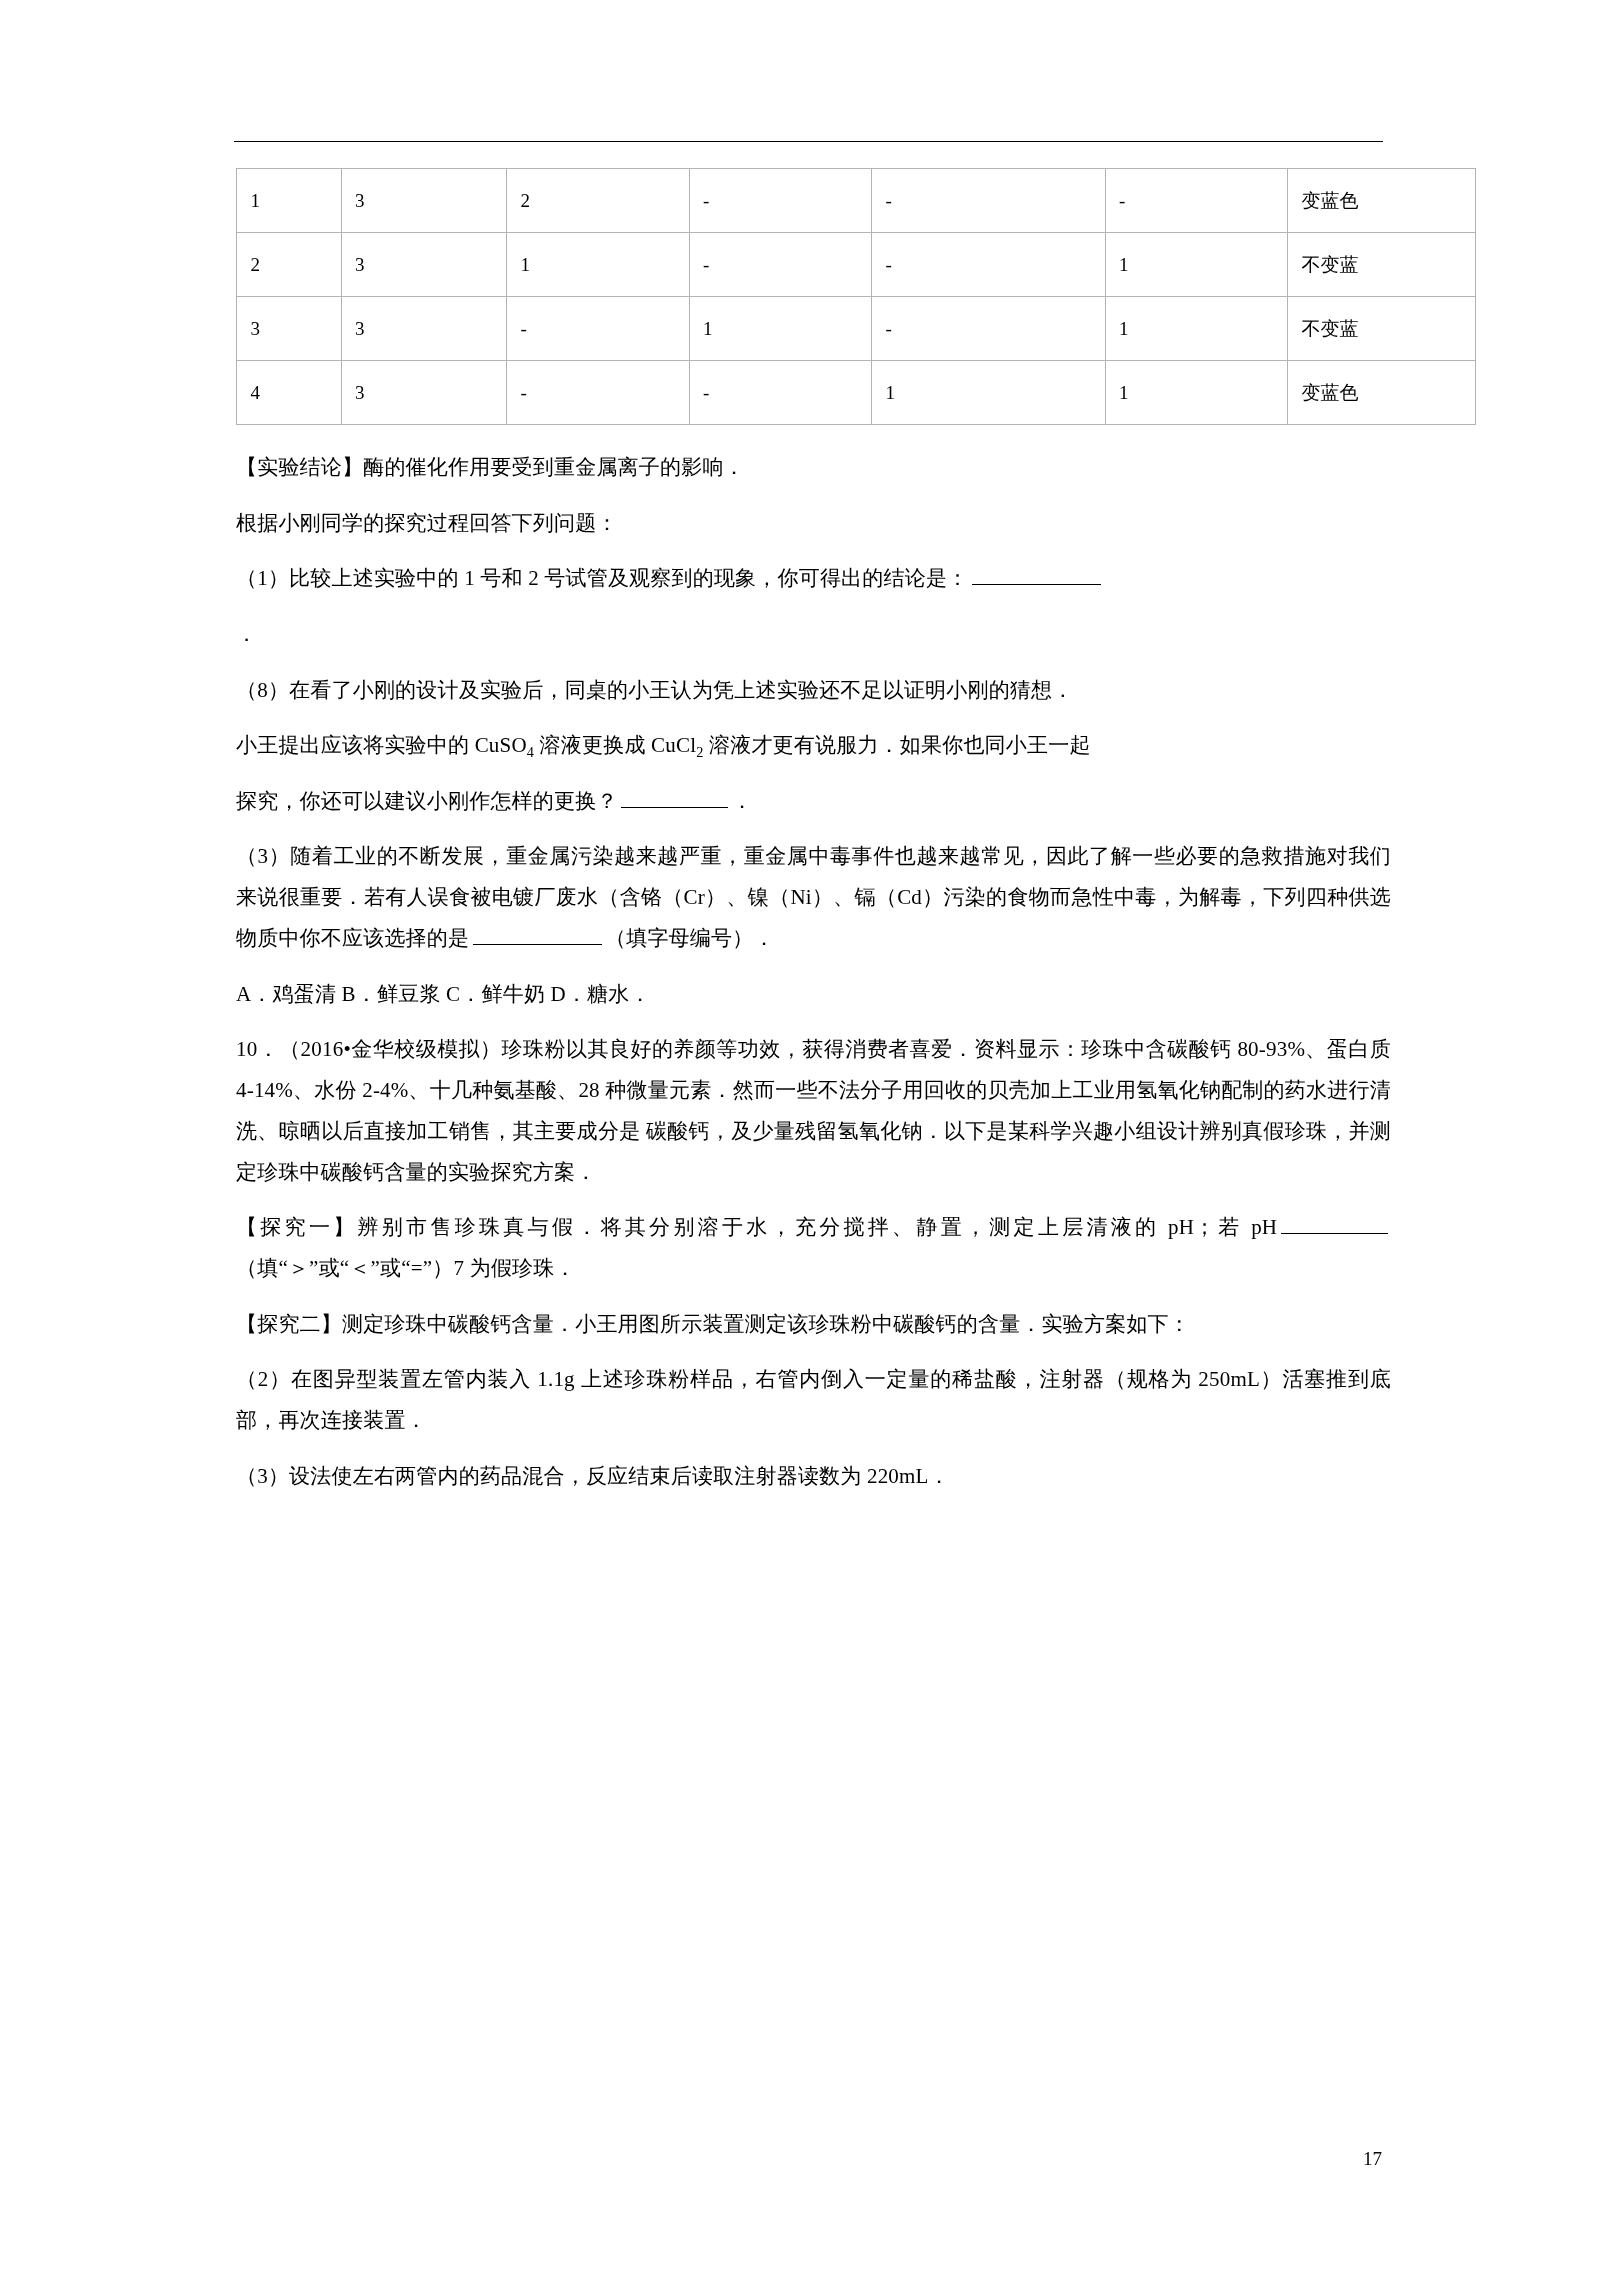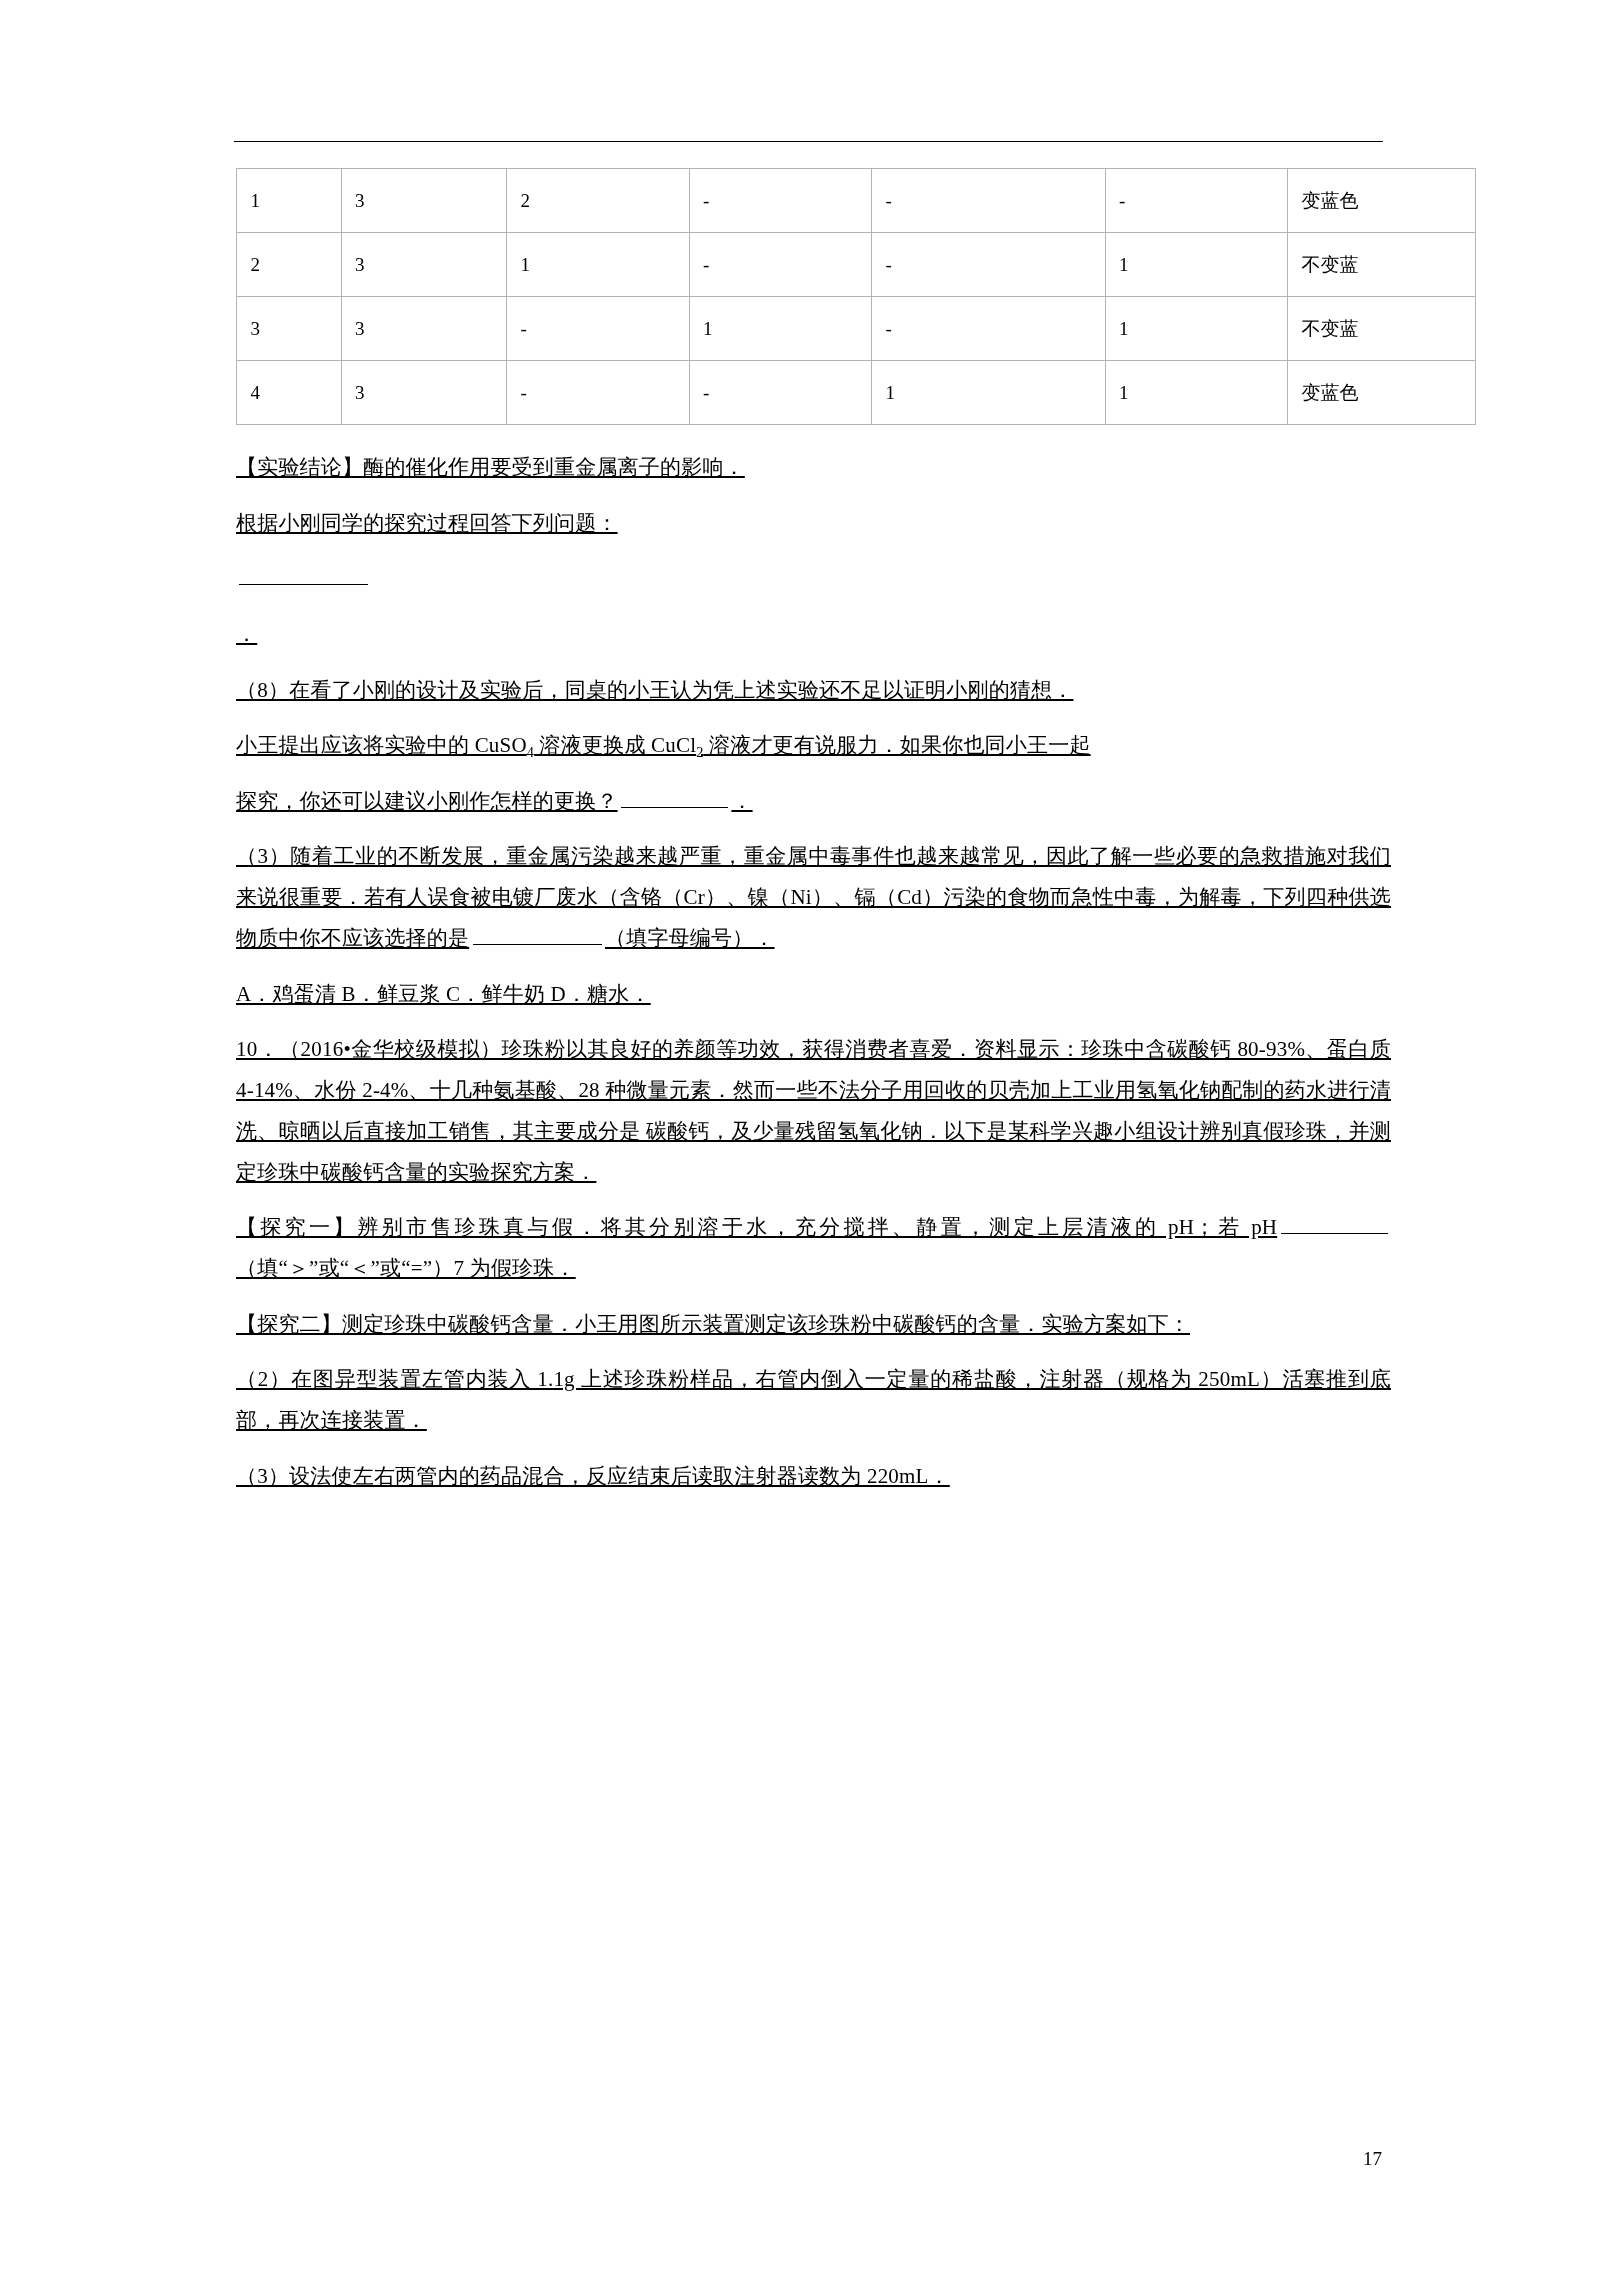--- a/index.html
+++ b/index.html
@@ -57,21 +57,20 @@
   table.exp-table td.c-4 { width: 168px; }
   table.exp-table td.c-5 { width: 219px; }
   table.exp-table td.c-6 { width: 168px; }
   table.exp-table td.c-7 { width: 173px; margin-top: 20px; }
   p.para {
     font-size: 21px;
     line-height: 1.95;
     margin: 14.6px 0 0 0;
     text-align: justify;
     letter-spacing: 0.2px;
-    text-decoration: underline;
   }
   p.first {
     margin-top: 22.4px;
   }
   .blank {
     display: inline-block;
     border-bottom: 1.1px solid #000;
     width: 129px;
     vertical-align: baseline;
     height: 18.5px;
@@ -150,21 +149,21 @@
           <td class="c-7">变蓝色</td>
         </tr>
       </tbody>
     </table>
 
     <p class="para first">【实验结论】酶的催化作用要受到重金属离子的影响．</p>
 
     <p class="para">根据小刚同学的探究过程回答下列问题：</p>
 
     <p class="para">
-      <span class="blank"></span>
+      <span>（1）比较上述实验中的 1 号和 2 号试管及观察到的现象，你可得出的结论是：</span><span class="blank"></span>
     </p>
     <p class="para dotline">．</p>
 
     <p class="para">（8）在看了小刚的设计及实验后，同桌的小王认为凭上述实验还不足以证明小刚的猜想．</p>
 
     <p class="para">
       <span>小王提出应该将实验中的 CuSO</span><sub>4</sub><span> 溶液更换成 CuCl</span><sub>2</sub><span> 溶液才更有说服力．如果你也同小王一起</span>
     </p>
 
     <p class="para">

